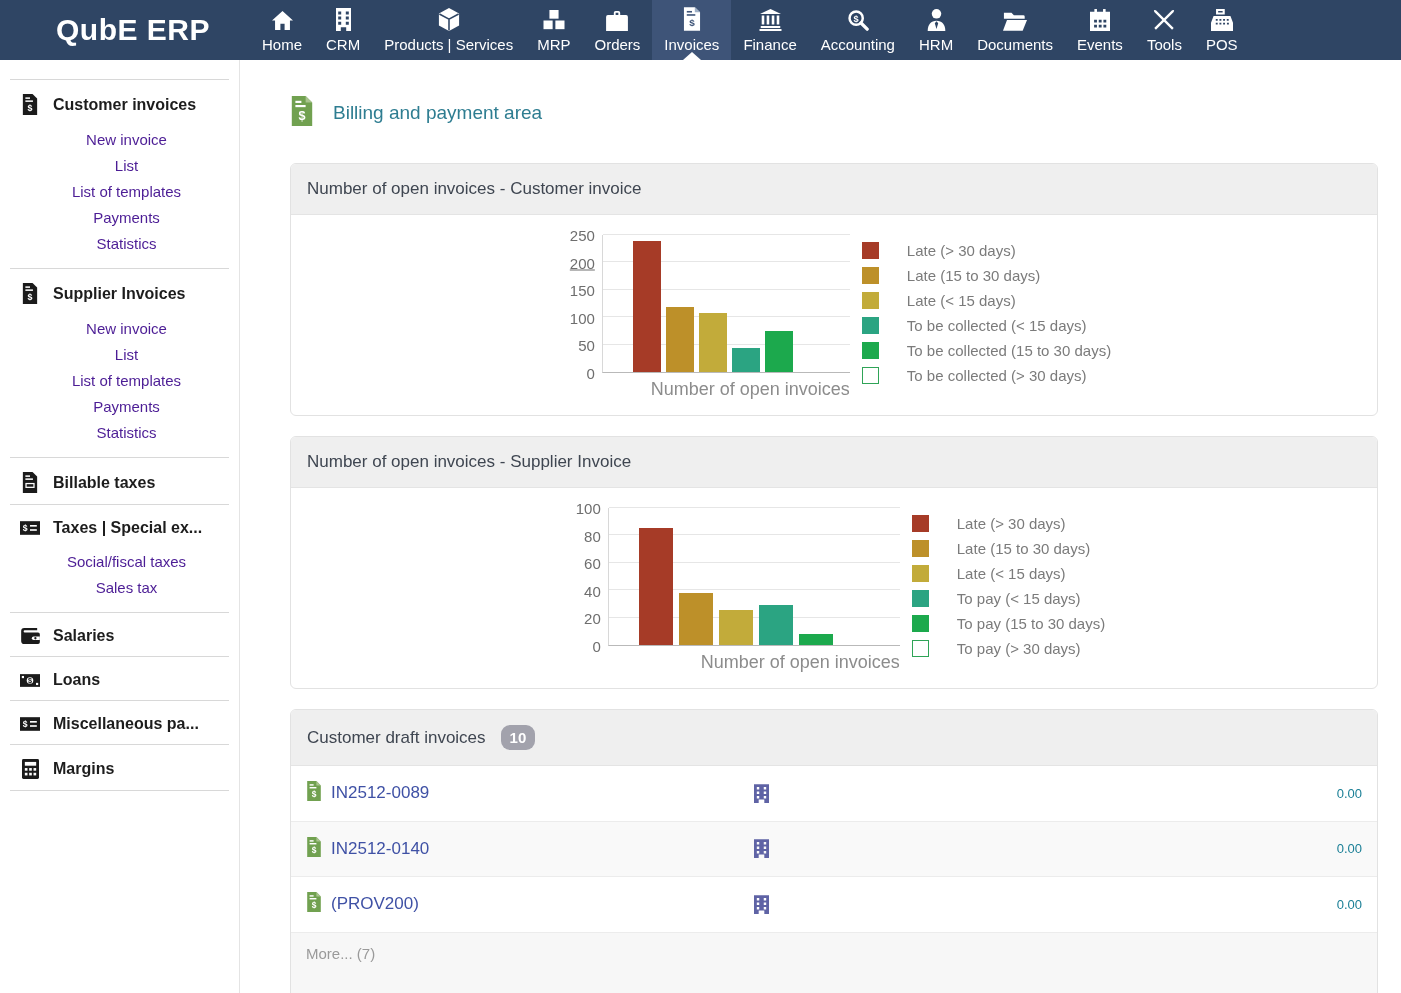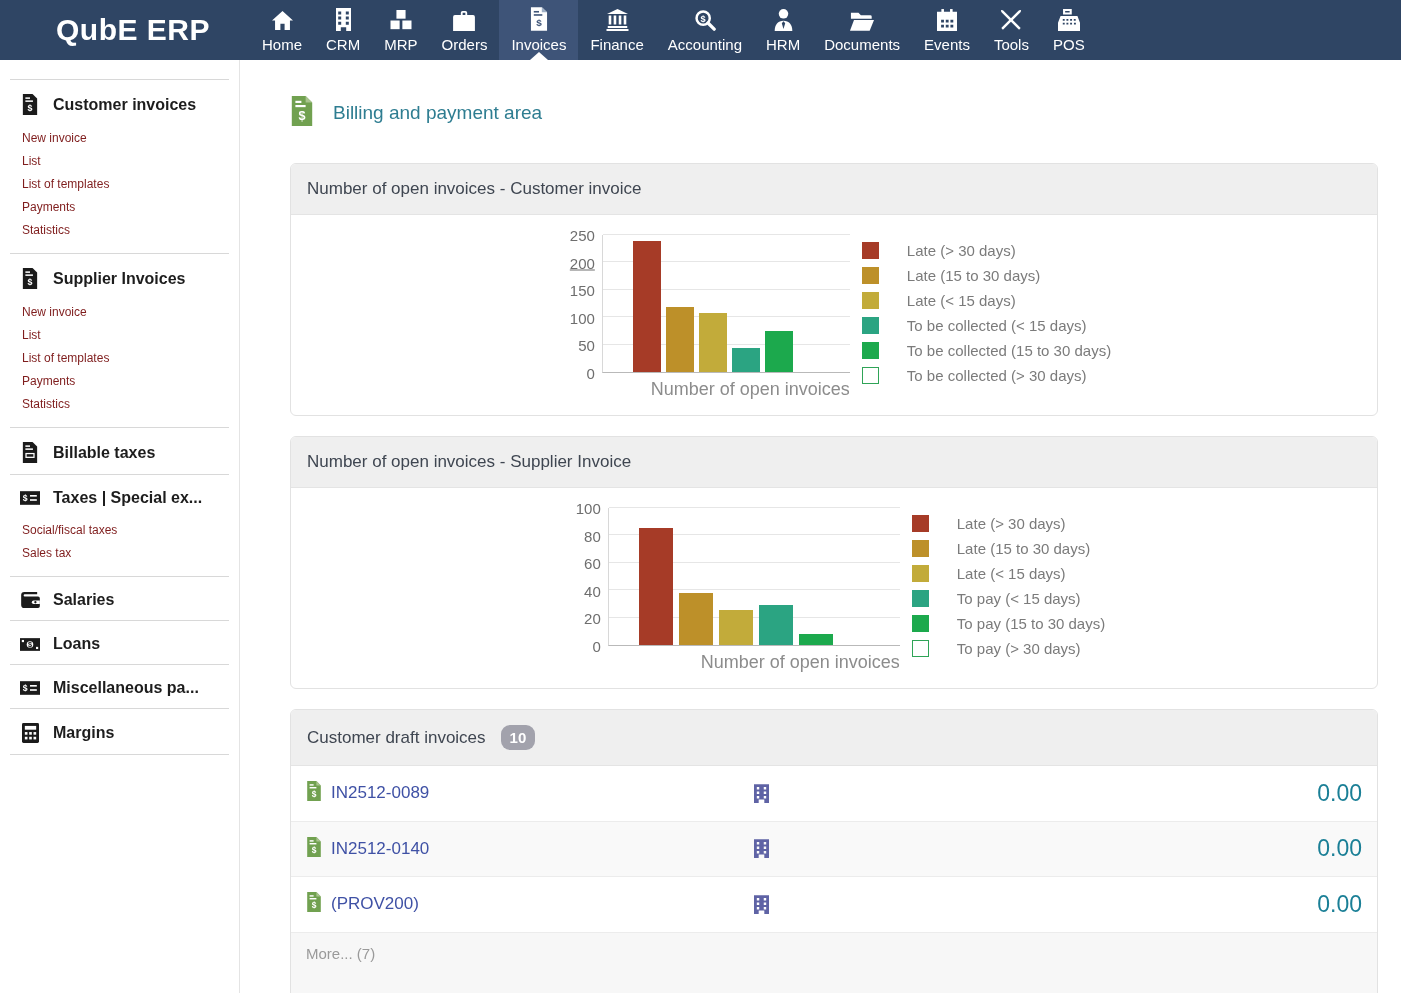--- a/index.html
+++ b/index.html
@@ -22,21 +22,21 @@
 
   
   .layout { display:flex; height:933px; }
   .sidebar { width:240px; flex:0 0 240px; border-right:1px solid #e4e4e4; padding-top:19px; background:#fff; }
   .sb-divider { border:none; border-top:1px solid #d8d8d8; margin:0 10px; }
   .sb-section { padding:0 8px 0 20px; }
   .sb-heading { display:flex; align-items:center; gap:13px; padding:14px 0 11px;
                 font-size:16px; font-weight:bold; color:#1d1d1d; cursor:pointer; }
   .sb-icon { width:20px; display:flex; justify-content:center; }
   .sb-items { padding:0 0 12px 2px; }
-  .sb-item { font-size:12px; color:#7f1d1d; padding:4.5px 0; cursor:pointer; }
+  .sb-item { font-size:15px; color:#4c1d95; padding:4.5px 0; cursor:pointer;text-align:center; }
 
   .main { flex:1; padding:36px 23px 0 50px; }
   .page-title { display:flex; align-items:center; gap:19px; margin-bottom:33px; }
   .title-text { font-size:19px; color:#2e7d91; }
 
   
   .panel { border:1px solid #e2e2e2; border-radius:6px; background:#fff; margin-bottom:20px; overflow:hidden; }
   .panel-header { background:#efefef; border-bottom:1px solid #e4e4e4; padding:15px 16px;
                   font-size:17px; color:#3f4651; display:flex; align-items:center; }
   .chart-body { height:200px; padding-top:20px; display:flex; justify-content:center; }
@@ -62,21 +62,21 @@
 
   
   .panel.draft { margin-bottom:0; }
   .badge { background:#a2a2ac; color:#fff; font-size:15px; font-weight:bold;
            padding:4px 9px; border-radius:9px; margin-left:15px; }
   .invoice-row { display:grid; grid-template-columns:448px 1fr 200px; align-items:center;
                  height:55.5px; padding:0 15px; border-bottom:1px solid #ececec; }
   .invoice-row:nth-child(even) { background:#f9f9f9; }
   .ref-cell { display:flex; align-items:center; gap:9px; }
   .ref-link { color:#3f51a5; font-size:17px; cursor:pointer; }
-  .amount-cell { text-align:right; font-size:23px; color:#1a7f96; }
+  .amount-cell { text-align:right; font-size:13px; color:#1a7f96; }
   .company-cell { display:flex; }
   .company-icon { cursor:pointer; display:flex; }
   .more-row { background:#f7f7f7; padding:12px 15px 40px; font-size:15px; color:#9a9a9a; cursor:pointer; }
 </style>
 </head>
 <body>
 
 <header class="navbar">
   <div class="logo">QubE ERP</div>
   <nav class="nav-items">
@@ -92,20 +92,29 @@
 
     <div class="nav-item">
       <span class="nav-icon">
           <svg width="17" height="23" viewBox="0 0 17 23">
             <path fill="#fff" fill-rule="evenodd" d="M1 0h15v23h-4.8v-3.8H5.8V23H1zm2.2 3.4h3v3h-3zm7.6 0h3v3h-3zM3.2 8.6h3v3h-3zm7.6 0h3v3h-3zm-7.6 5.2h3v3h-3zm7.6 0h3v3h-3z"></path>
           </svg>
         </span>
       <span class="nav-label">CRM</span>
     </div>
 
+    <div class="nav-item">
+      <span class="nav-icon">
+          <svg width="22" height="23" viewBox="0 0 24 25">
+            <path fill="#fff" d="M12 0 23 6v13l-11 6L1 19V6z"></path>
+            <path fill="none" stroke="#2f4564" stroke-width="1.7" d="M1.5 6.5 12 12.2 22.5 6.5M12 12.2V24.5"></path>
+          </svg>
+        </span>
+      <span class="nav-label">Products | Services</span>
+    </div>
 
     <div class="nav-item">
       <span class="nav-icon">
           <svg width="24" height="21" viewBox="0 0 26 23">
             <g fill="#fff">
               <rect x="8" y="0" width="10" height="9.5"></rect>
               <rect x="1.5" y="11.5" width="10" height="9.5"></rect>
               <rect x="14.5" y="11.5" width="10" height="9.5"></rect>
             </g>
           </svg>

